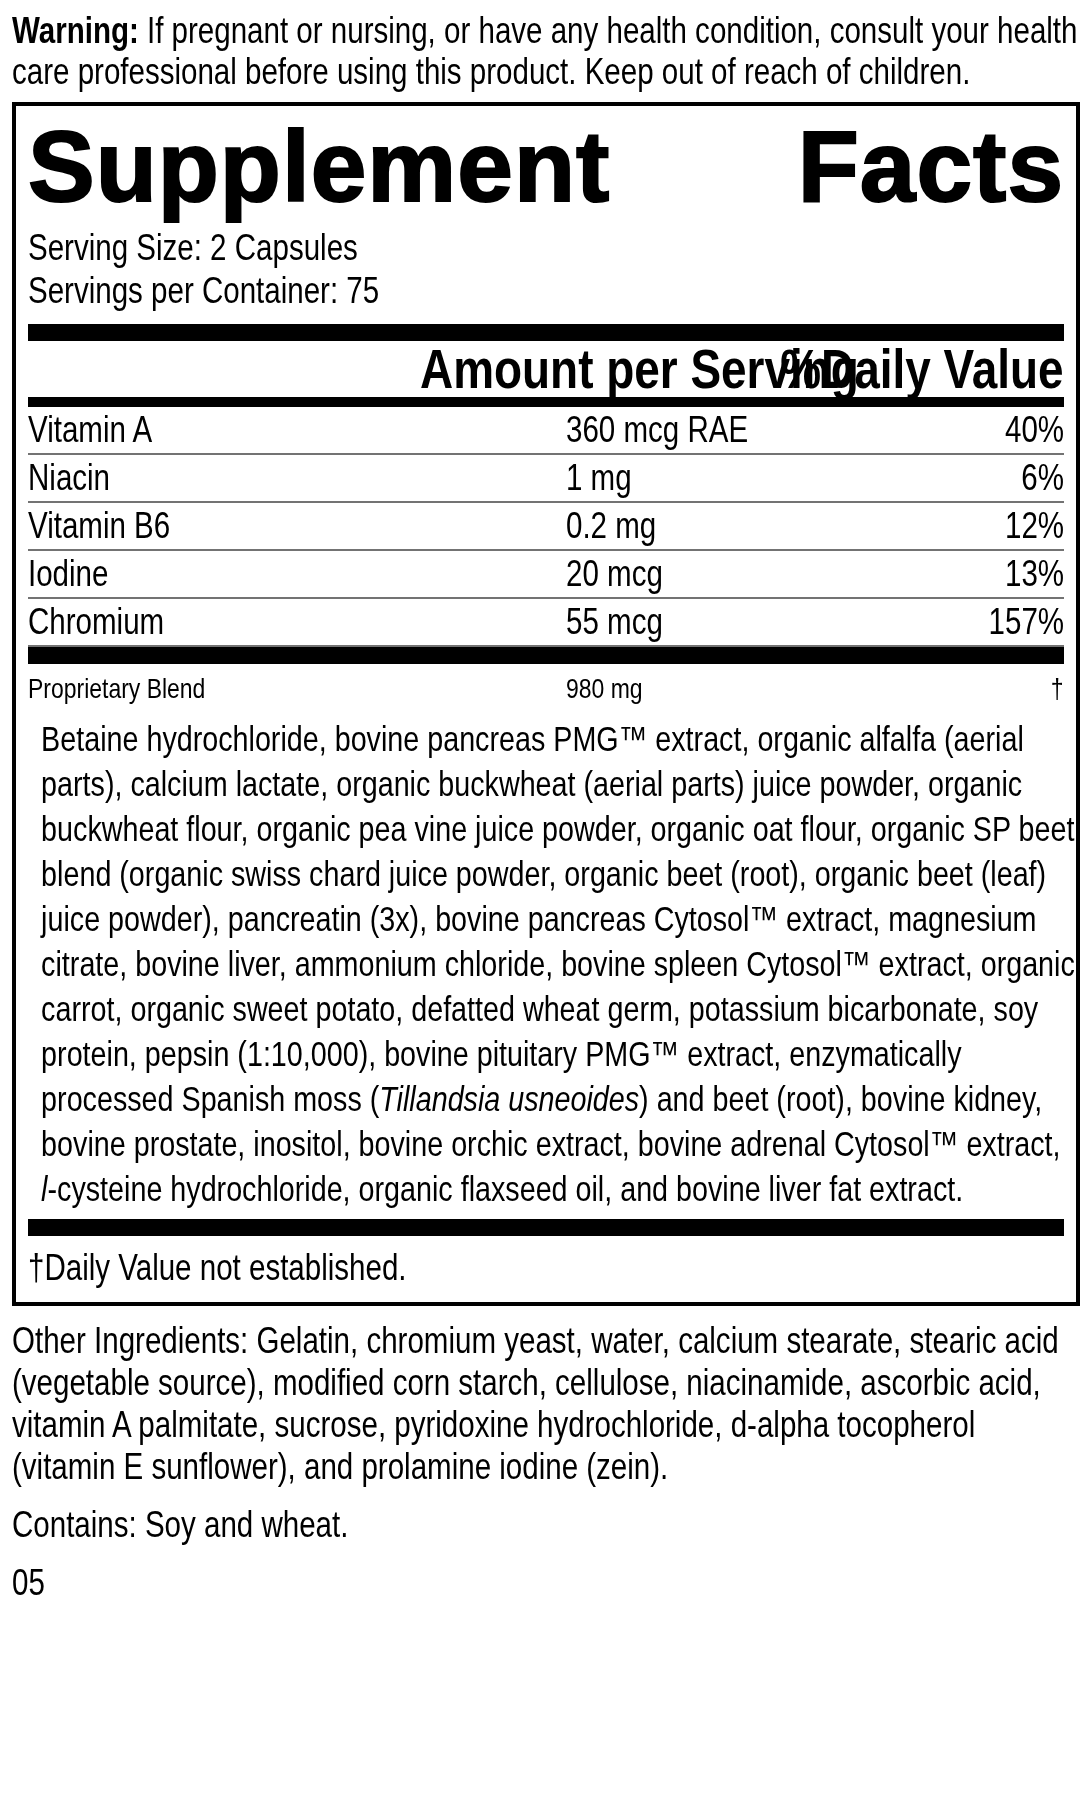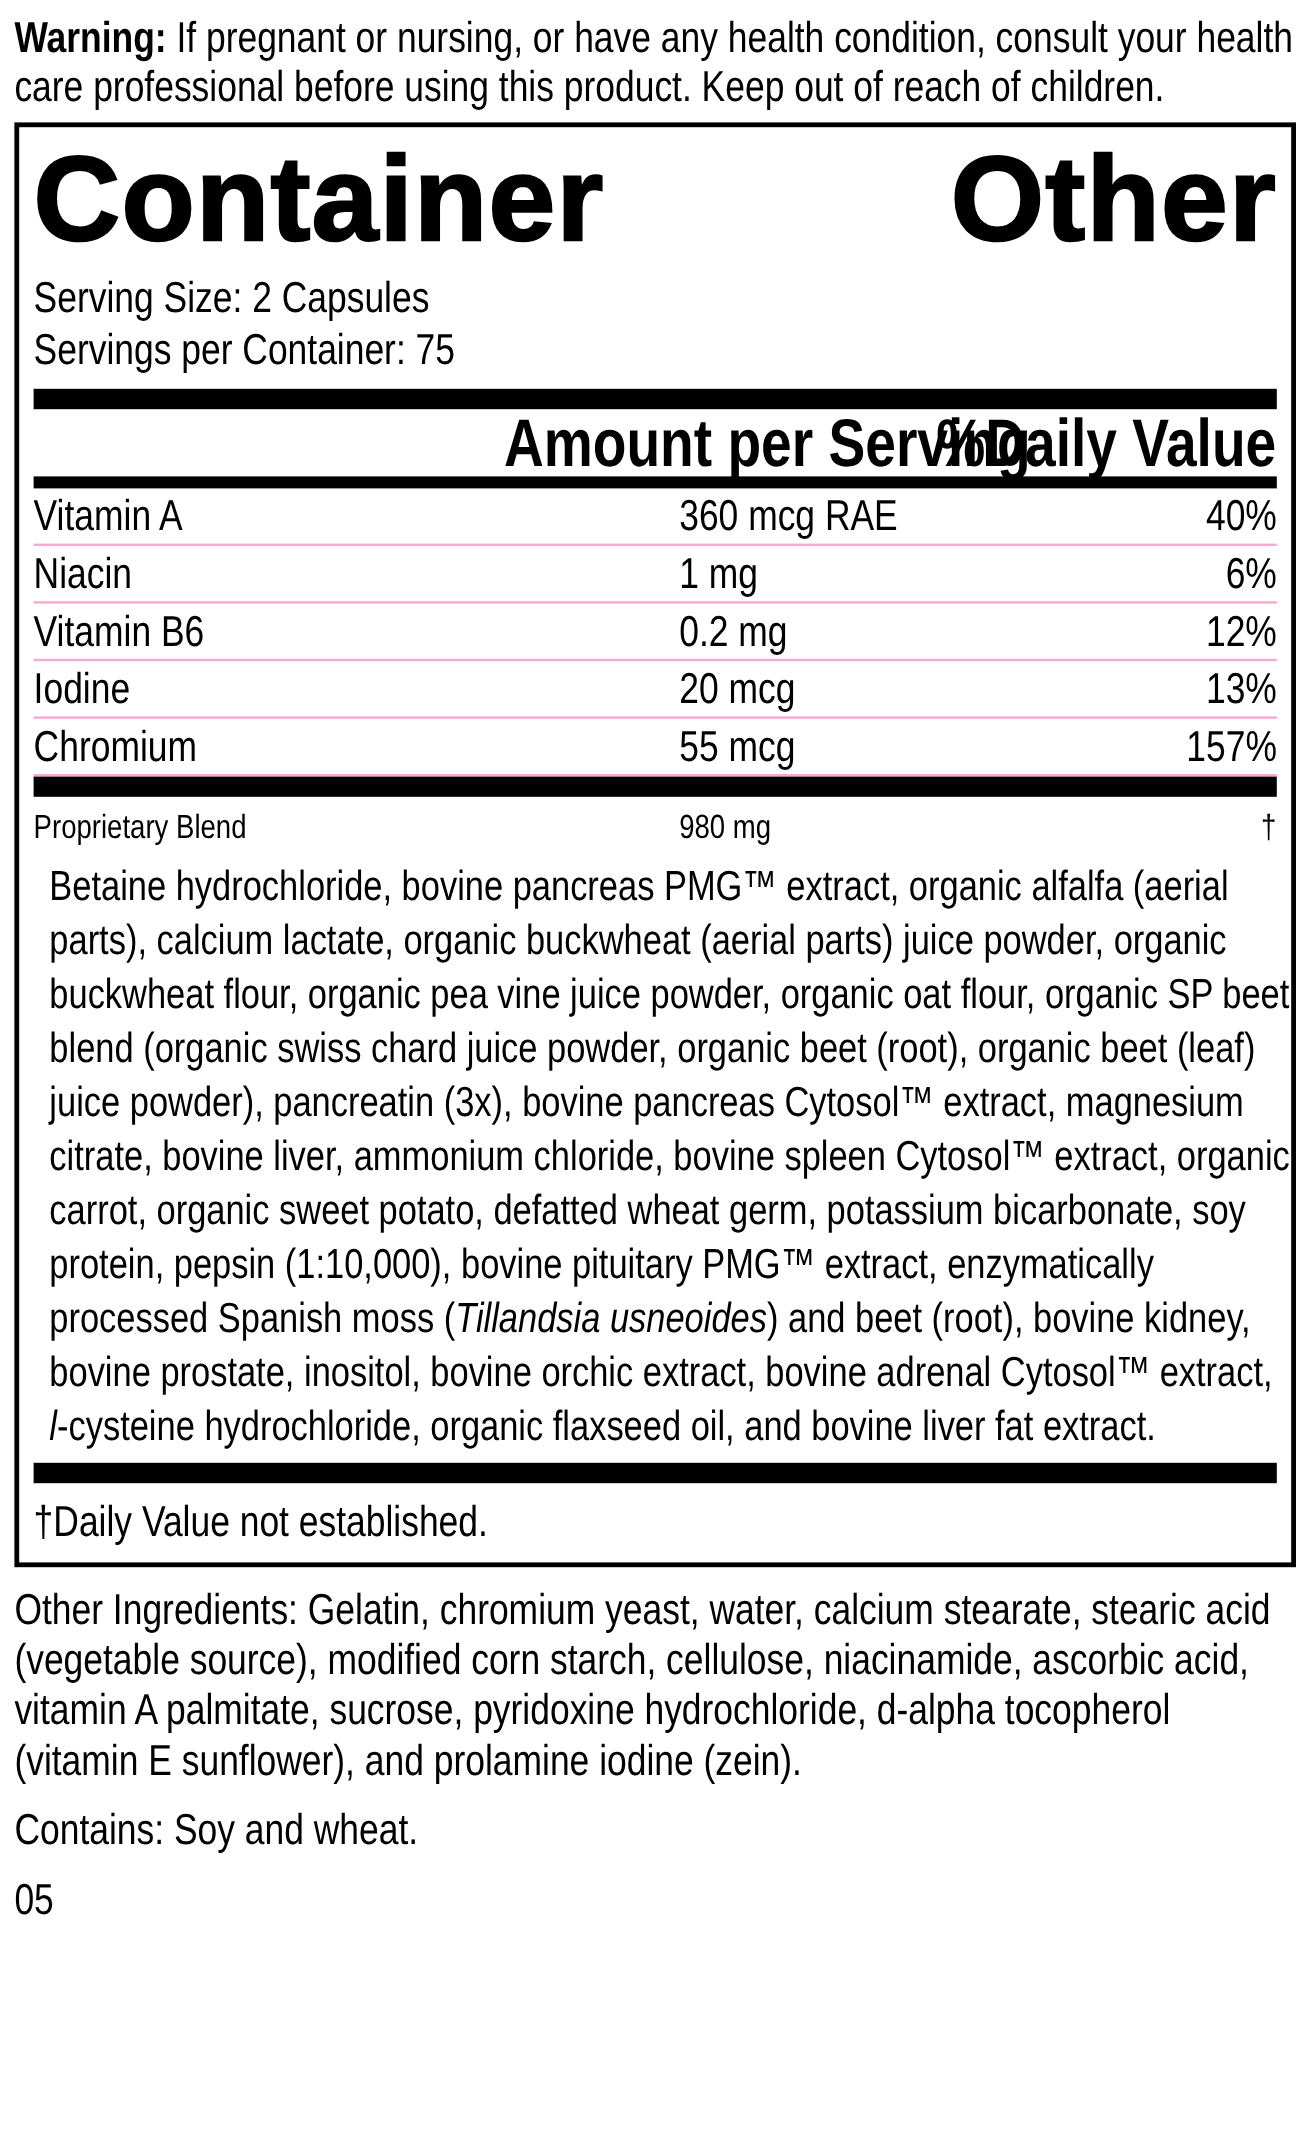--- a/index.html
+++ b/index.html
@@ -74,21 +74,21 @@
     font-weight: 700;
   }
   .hdr-amount { position: absolute; left: 392px; top: 0; }
   .hdr-dv     { position: absolute; right: 0; top: 0; }
 
   .row {
     position: relative;
     height: 46px;
     line-height: 46px;
     font-size: 36px;
-    border-bottom: 2px solid #f9a8d4;
+    border-bottom: 2px solid #737373;
   }
   .row.no-border { border-bottom: none; }
   .cell-amt { position: absolute; left: 538px; top: 0; }
   .cell-dv  { position: absolute; right: 0; top: 0; }
 
   .blend-row {
     position: relative;
     height: 50px;
     line-height: 50px;
     font-size: 28px;
@@ -110,22 +110,22 @@
 </head>
 <body>
 
 <div class="page">
 
   <p class="warning cond"><b>Warning:</b><span> If pregnant or nursing, or have any health condition, consult your health care professional before using this product. Keep out of reach of children.</span></p>
 
   <section class="panel">
 
     <div class="title">
-      <span>Container</span>
-      <span>Other</span>
+      <span>Supplement</span>
+      <span>Facts</span>
     </div>
 
     <p class="serving cond">Serving Size: 2 Capsules</p>
     <p class="serving cond">Servings per Container: 75</p>
 
     <div class="bar bar-lg mt12"></div>
 
     <div class="hdr-row">
       <span class="hdr-amount cond-i">Amount per Serving</span>
       <span class="hdr-dv cond-iR">%Daily Value</span>

